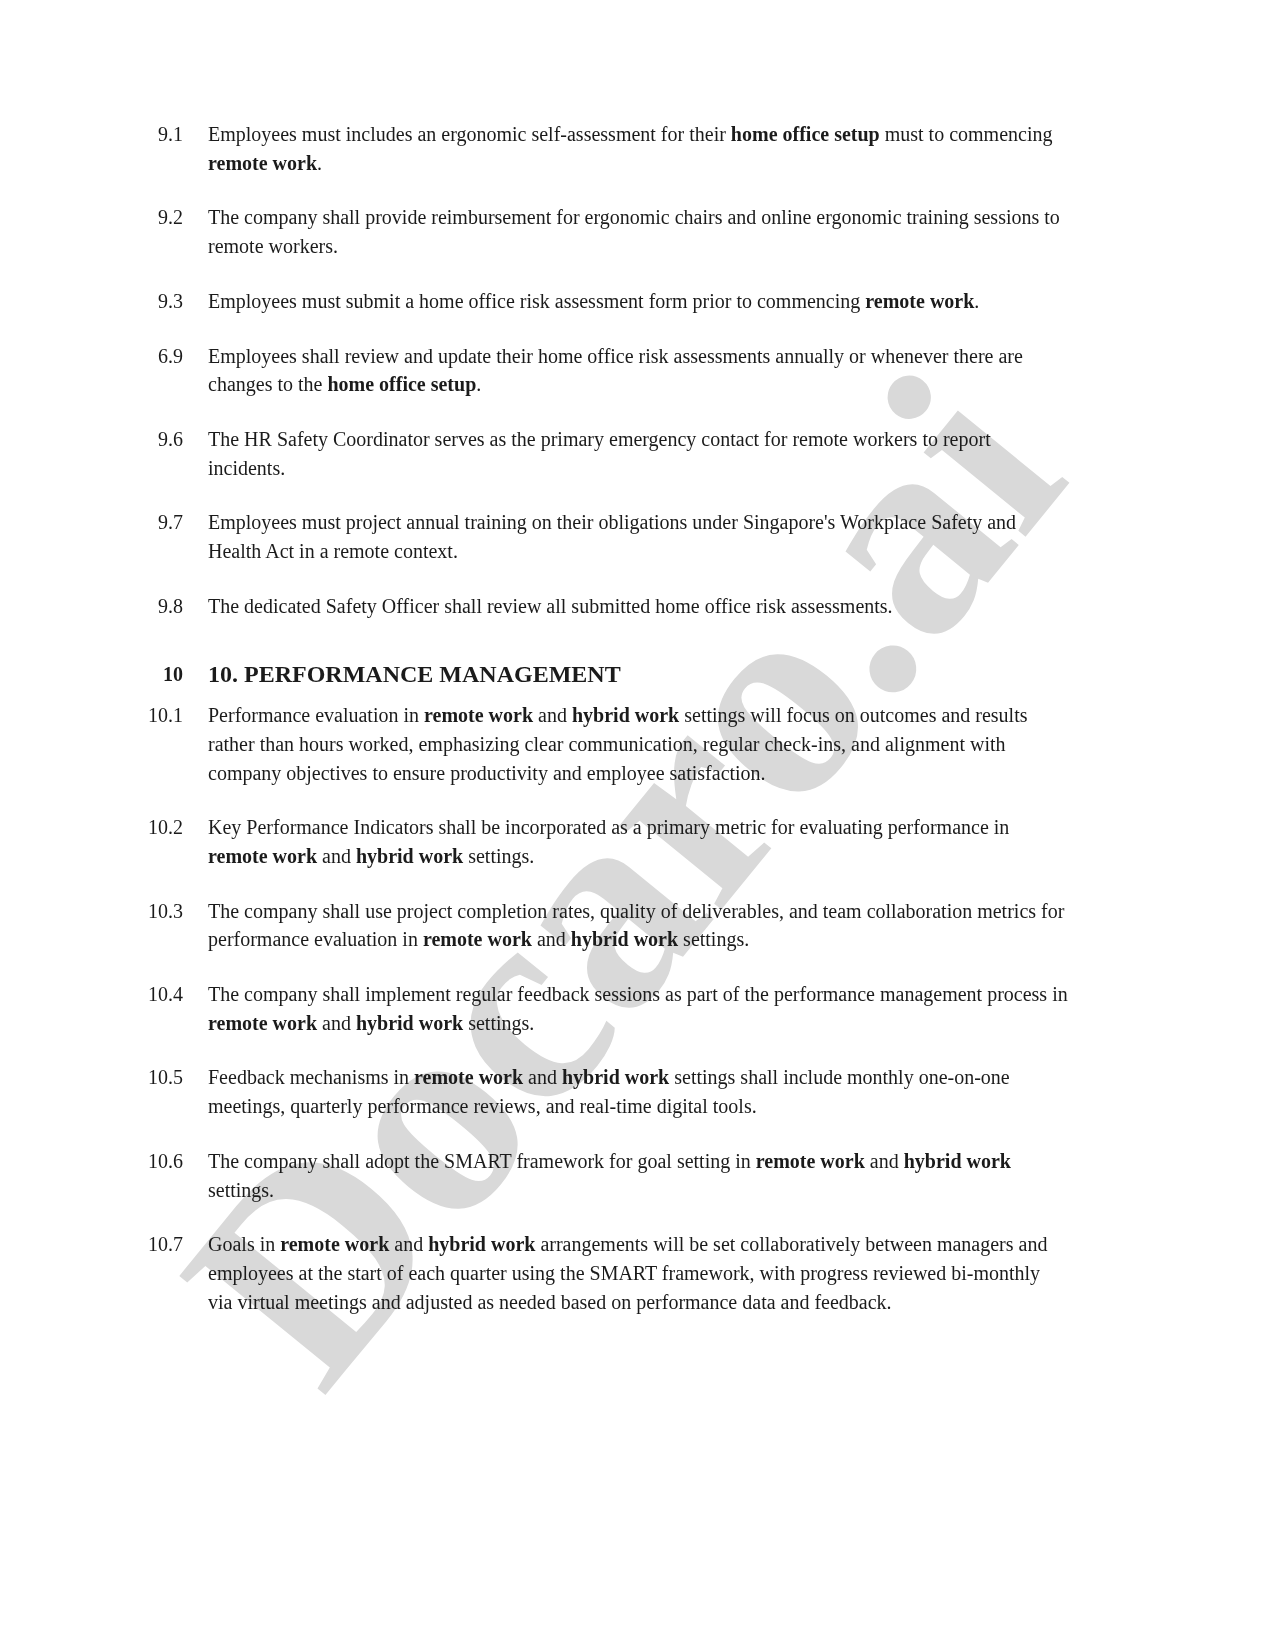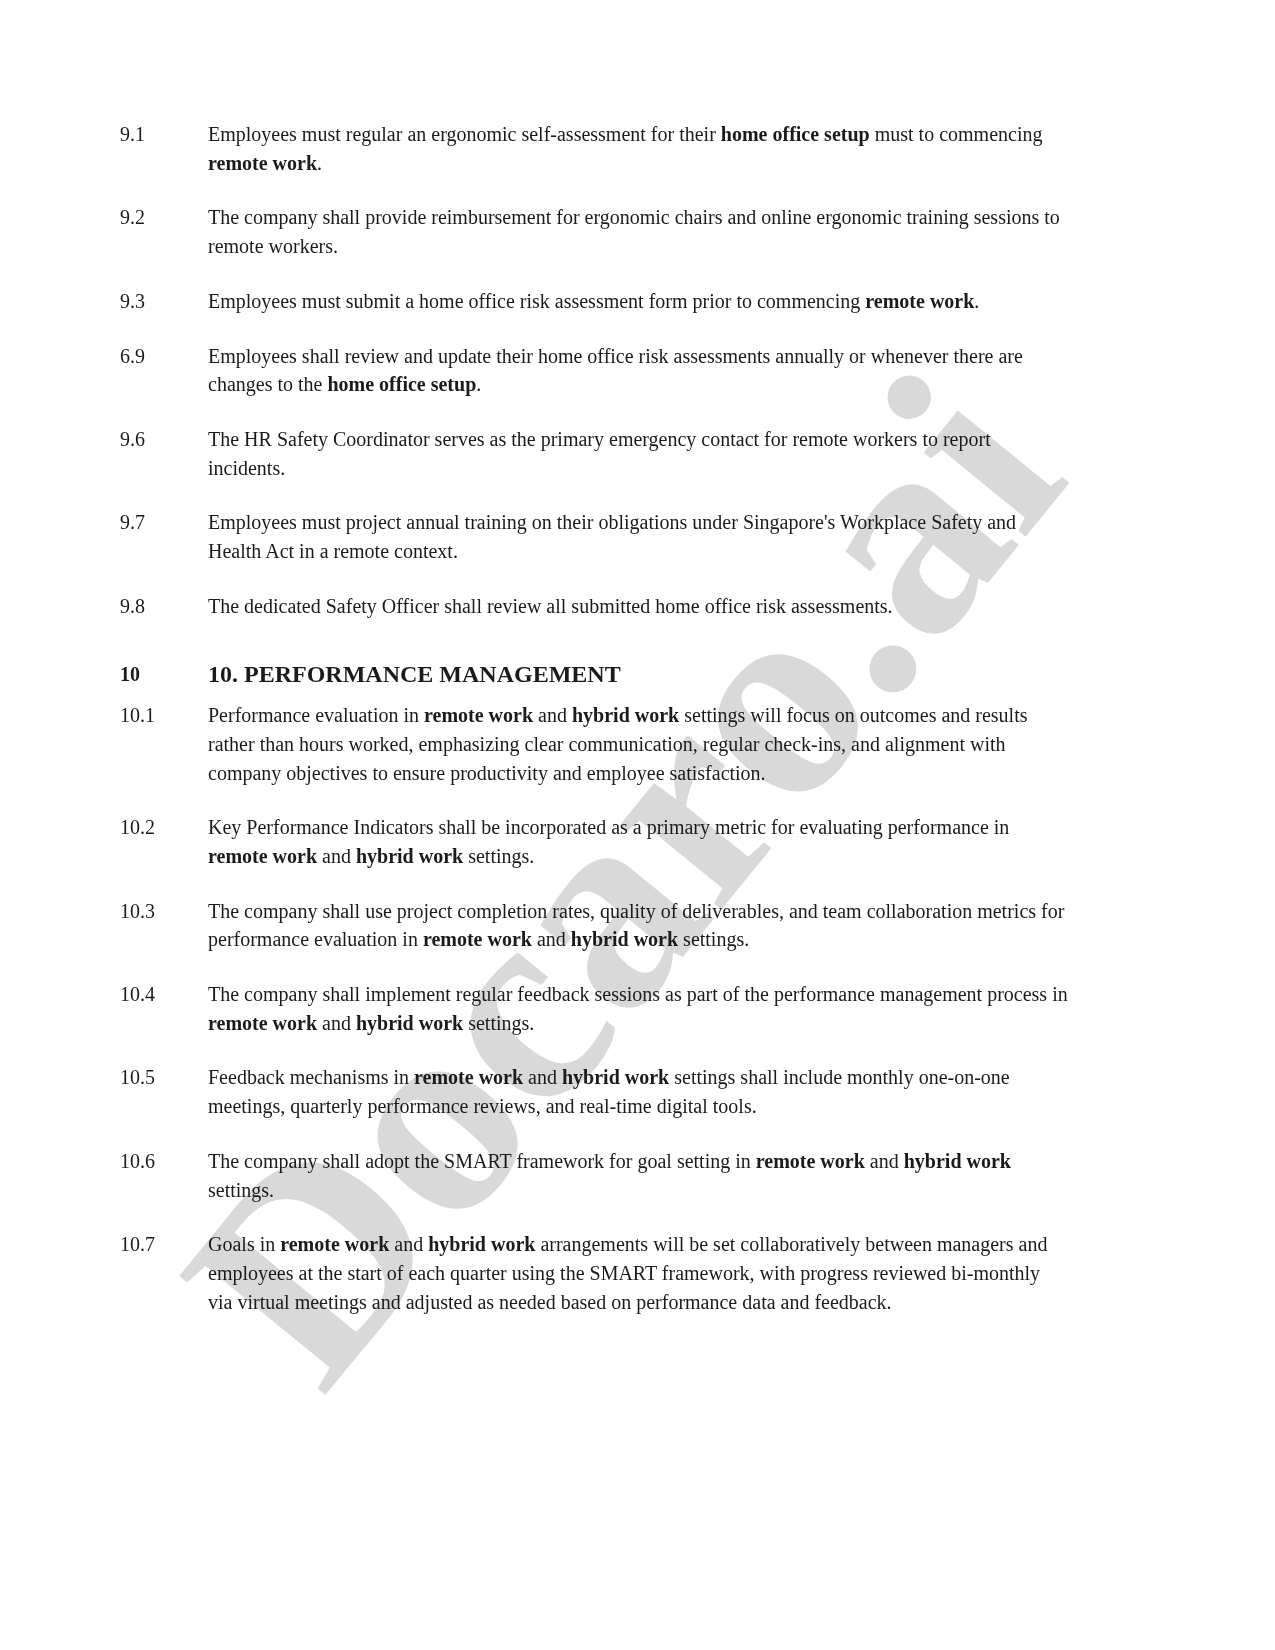--- a/index.html
+++ b/index.html
@@ -45,21 +45,21 @@
     line-height: 28.7px;
   }
   .clause {
     display: flex;
     align-items: flex-start;
     margin: 0 0 26px 0;
   }
   .clause .num {
     flex: none;
     width: 63px;
-    text-align: left;
+    text-align: right;
   }
   .clause .body {
     margin: 0 0 0 25px;
     width: 860px;
     text-align: left;
   }
   .clause .body strong {
     font-weight: bold;
   }
   .heading {
@@ -77,21 +77,21 @@
   }
 </style>
 </head>
 <body style="background: rgb(255, 255, 255); color: rgb(27, 27, 27);">
 
 <div class="page">
   <div class="watermark" id="watermark" style="color: rgb(217, 217, 217);">Docaro.ai</div>
   <main class="content" id="content">
   <section class="clause">
     <div class="num">9.1</div>
-    <p class="body"><span>Employees must regular an ergonomic self-assessment for their </span><strong>home office setup</strong><span> must to commencing </span><strong>remote work</strong><span>.</span></p>
+    <p class="body"><span>Employees must includes an ergonomic self-assessment for their </span><strong>home office setup</strong><span> must to commencing </span><strong>remote work</strong><span>.</span></p>
   </section>
 
   <section class="clause">
     <div class="num">9.2</div>
     <p class="body"><span>The company shall provide reimbursement for ergonomic chairs and online ergonomic training sessions to remote workers.</span></p>
   </section>
 
   <section class="clause">
     <div class="num">9.3</div>
     <p class="body"><span>Employees must submit a home office risk assessment form prior to commencing </span><strong>remote work</strong><span>.</span></p>

